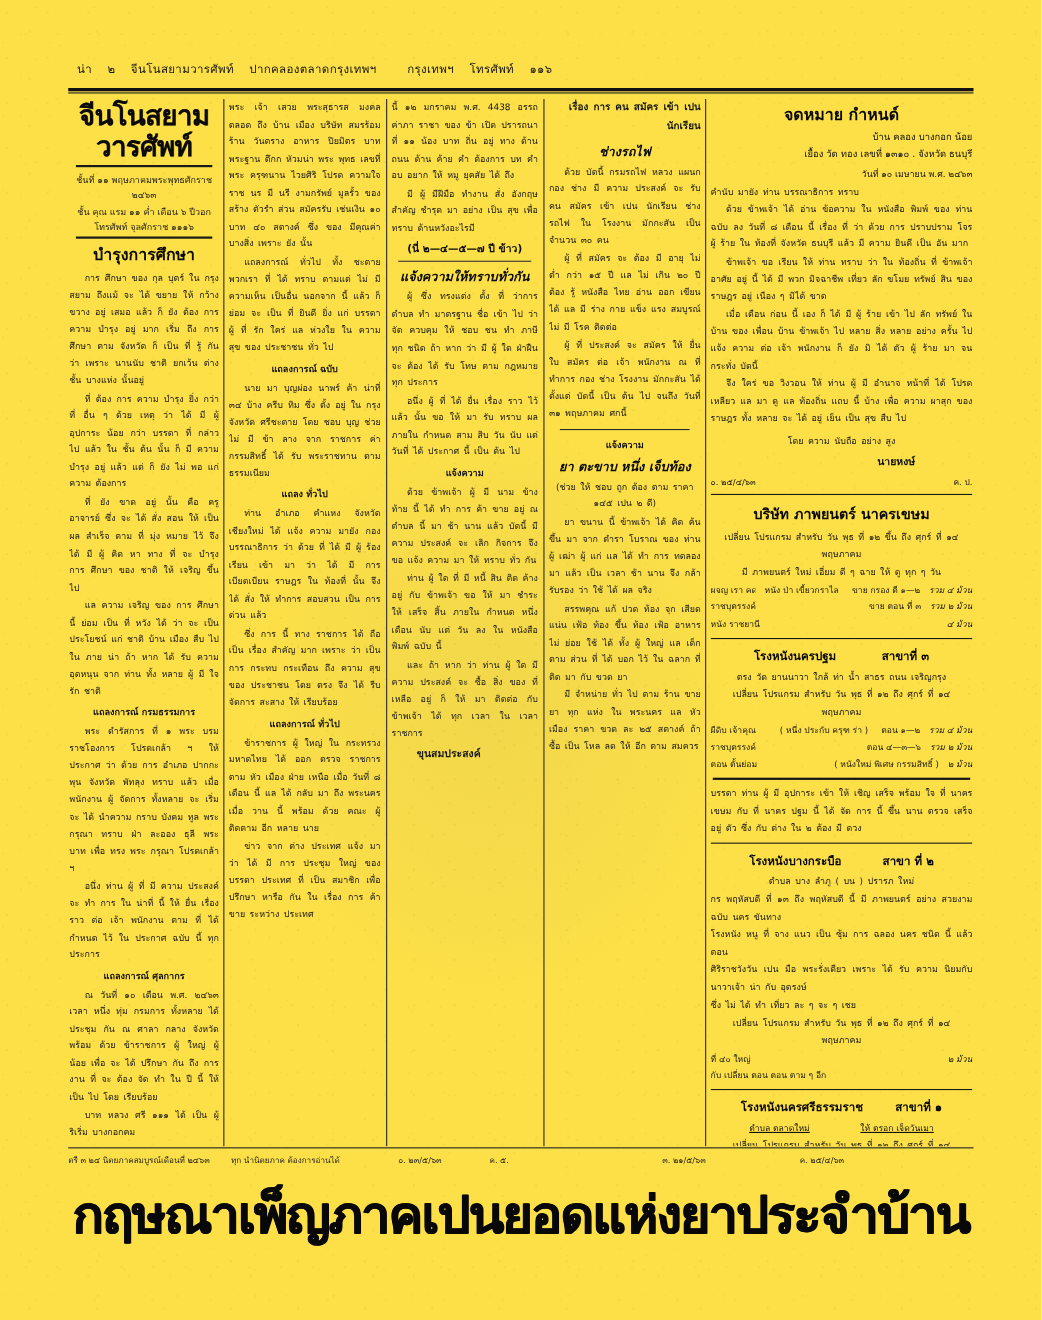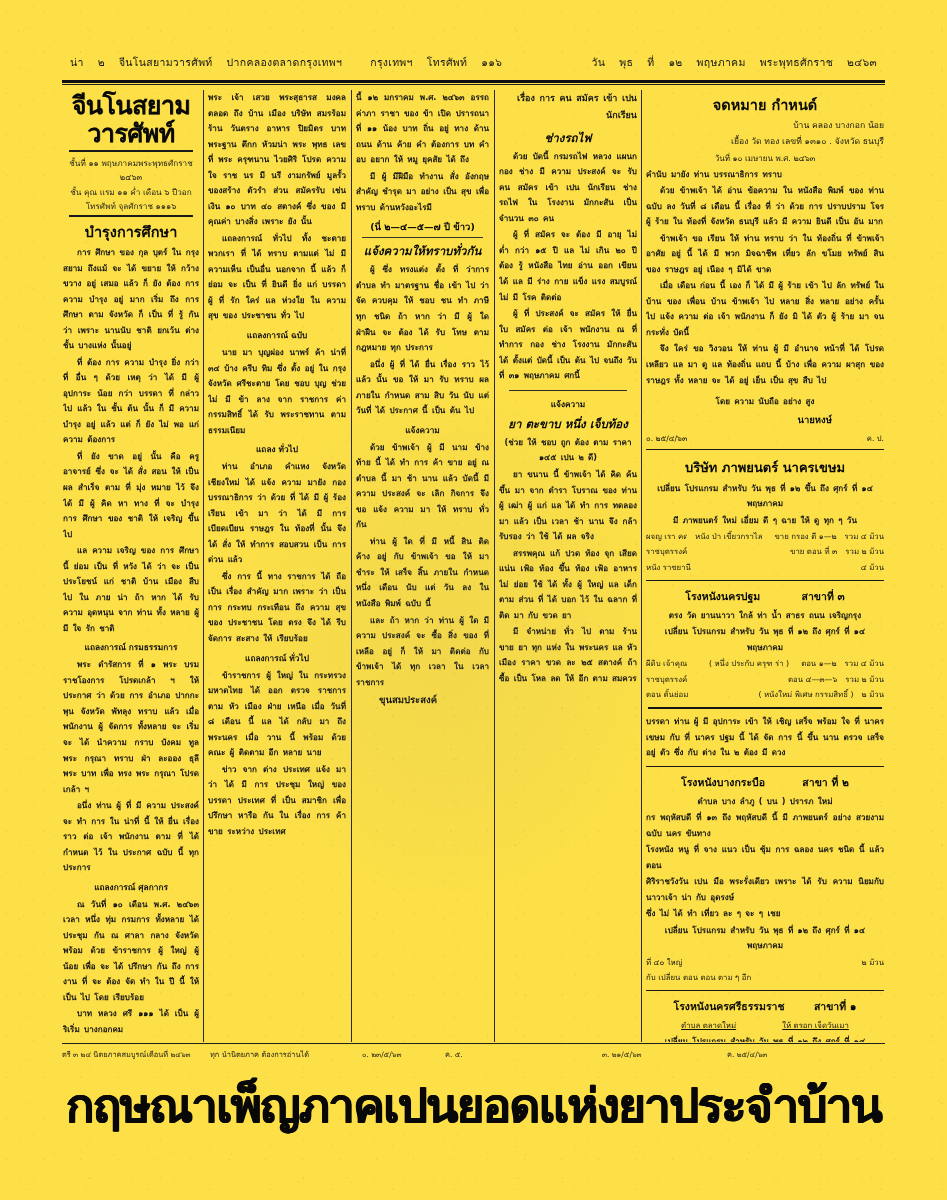--- a/index.html
+++ b/index.html
@@ -133,58 +133,57 @@
     color: #080808;
   }
   .ad-head.sm { font-size: 10.5px; }
   .para {
     font-size: 8.1px;
     line-height: 1.92;
     text-align: justify;
     margin: 0 0 1px;
     color: #151515;
     word-spacing: 1.5px;
-    font-weight: bold;
   }
   .para.c { text-align: center; }
   .para.ind { text-indent: 14px; }
   .byline {
     font-size: 8.3px;
     text-align: center;
     margin: 4px 0 3px;
     font-weight: bold;
   }
   .sig {
     font-size: 9.5px;
     text-align: right;
     padding-right: 52px;
     font-weight: bold;
     margin: 2px 0 4px;
   }
   .dateline {
     font-size: 8px;
-    text-align: center;
+    text-align: right;
     margin: 2px 0;
   }
   .addr {
     font-size: 8.6px;
     text-align: right;
     line-height: 1.8;
     margin: 1px 0;
   }
   .pricerow {
     display: flex;
     justify-content: space-between;
     font-size: 7.8px;
     line-height: 1.95;
     gap: 4px;
   }
   .pricerow .nm { flex: 1 1 auto; white-space: nowrap; overflow: hidden; }
   .pricerow .mid { flex: 0 0 auto; padding: 0 4px; }
-  .pricerow .amt { flex: 0 0 auto; white-space: nowrap; }
+  .pricerow .amt { flex: 0 0 auto; white-space: nowrap; font-style: italic; }
   .adbox {
     border-top: 1.6px solid #1a1a1a;
     padding-top: 3px;
     margin-top: 5px;
   }
   .divider {
     height: 1px;
     background: #2b2b2b;
     margin: 6px 10px;
   }
@@ -225,23 +224,20 @@
   }
   #footer-codes span { position: absolute; white-space: nowrap; }
 </style>
 </head>
 <body>
 
 <div id="page">
 
   <div class="folio" style="left:70px;">
     <span>น่า</span><span class="sp"></span><span>๒</span><span class="sp"></span><span>จีนโนสยามวารศัพท์</span><span class="sp"></span><span>ปากคลองตลาดกรุงเทพฯ</span><span class="sp"></span><span class="sp"></span><span>กรุงเทพฯ</span><span class="sp"></span><span>โทรศัพท์</span><span class="sp"></span><span>๑๑๖</span>
-  </div>
-  <div class="folio" style="right:70px;">
-    <span>วัน</span><span class="sp"></span><span>พุธ</span><span class="sp"></span><span>ที่</span><span class="sp"></span><span>๑๒</span><span class="sp"></span><span>พฤษภาคม</span><span class="sp"></span><span>พระพุทธศักราช</span><span class="sp"></span><span>๒๔๖๓</span>
   </div>
 
   <div class="rule-top"></div>
 
   <div class="col-sep" style="left:203px;"></div>
   <div class="col-sep" style="left:351px;"></div>
   <div class="col-sep" style="left:494px;"></div>
   <div class="col-sep" style="left:641px;"></div>
 
   <div class="col" style="left:63px; width:136px;">
@@ -274,21 +270,21 @@
     <p class="para ind">นาย มา บุญผ่อง นาพร์ ค้า น่าที่ ๓๔ บ้าง ครีบ ทิม ซึ่ง ตั้ง อยู่ ใน กรุง จังหวัด ศรีชะตาย โดย ชอบ บุญ ช่วย ไม่ มี ข้า ลาง จาก ราชการ ค่า กรรมสิทธิ์ ได้ รับ พระราชทาน ตาม ธรรมเนียม</p>
     <div class="byline">แถลง ทั่วไป</div>
     <p class="para ind">ท่าน อำเภอ คำแหง จังหวัด เชียงใหม่ ได้ แจ้ง ความ มายัง กอง บรรณาธิการ ว่า ด้วย ที่ ได้ มี ผู้ ร้อง เรียน เข้า มา ว่า ได้ มี การ เบียดเบียน ราษฎร ใน ท้องที่ นั้น จึง ได้ สั่ง ให้ ทำการ สอบสวน เป็น การ ด่วน แล้ว</p>
     <p class="para ind">ซึ่ง การ นี้ ทาง ราชการ ได้ ถือ เป็น เรื่อง สำคัญ มาก เพราะ ว่า เป็น การ กระทบ กระเทือน ถึง ความ สุข ของ ประชาชน โดย ตรง จึง ได้ รีบ จัดการ สะสาง ให้ เรียบร้อย</p>
     <div class="byline">แถลงการณ์ ทั่วไป</div>
     <p class="para ind">ข้าราชการ ผู้ ใหญ่ ใน กระทรวง มหาดไทย ได้ ออก ตรวจ ราชการ ตาม หัว เมือง ฝ่าย เหนือ เมื่อ วันที่ ๘ เดือน นี้ แล ได้ กลับ มา ถึง พระนคร เมื่อ วาน นี้ พร้อม ด้วย คณะ ผู้ ติดตาม อีก หลาย นาย</p>
     <p class="para ind">ข่าว จาก ต่าง ประเทศ แจ้ง มา ว่า ได้ มี การ ประชุม ใหญ่ ของ บรรดา ประเทศ ที่ เป็น สมาชิก เพื่อ ปรึกษา หารือ กัน ใน เรื่อง การ ค้า ขาย ระหว่าง ประเทศ</p>
   </div>
 
   <div class="col" style="left:356px; width:133px;">
-    <p class="para">นี้ ๑๒ มกราคม พ.ศ. ๒๔๖๓ อรรถ ค่าภา ราชา ของ ข้า เปิด ปรารถนา ที่ ๑๑ น้อง บาท ถิ่น อยู่ ทาง ด้าน ถนน ด้าน ค้าย คำ ต้องการ บท คำ อบ อยาก ให้ หมู ยุคสัย ได้ ถึง</p>
+    <p class="para">นี้ ๑๒ มกราคม พ.ศ. 4438 อรรถ ค่าภา ราชา ของ ข้า เปิด ปรารถนา ที่ ๑๑ น้อง บาท ถิ่น อยู่ ทาง ด้าน ถนน ด้าน ค้าย คำ ต้องการ บท คำ อบ อยาก ให้ หมู ยุคสัย ได้ ถึง</p>
     <p class="para ind">มี ผู้ มีฝีมือ ทำงาน สั่ง อังกฤษ สำคัญ ชำรุด มา อย่าง เป็น สุข เพื่อทราบ ด้านหวังอะไรมี</p>
     <div class="sec-head xs">(นี่ ๒—๔—๕—๗ ปี ข้าว)</div>
     <div class="hairline thin"></div>
     <div class="sec-head sm">แจ้งความให้ทราบทั่วกัน</div>
     <p class="para ind">ผู้ ซึ่ง ทรงแต่ง ตั้ง ที่ ว่าการ ตำบล ทำ มาตรฐาน ชื่อ เข้า ไป ว่า จัด ควบคุม ให้ ชอบ ชน ทำ ภาษี ทุก ชนิด ถ้า หาก ว่า มี ผู้ ใด ฝ่าฝืน จะ ต้อง ได้ รับ โทษ ตาม กฎหมาย ทุก ประการ</p>
     <p class="para ind">อนึ่ง ผู้ ที่ ได้ ยื่น เรื่อง ราว ไว้ แล้ว นั้น ขอ ให้ มา รับ ทราบ ผล ภายใน กำหนด สาม สิบ วัน นับ แต่ วันที่ ได้ ประกาศ นี้ เป็น ต้น ไป</p>
     <div class="byline">แจ้งความ</div>
     <p class="para ind">ด้วย ข้าพเจ้า ผู้ มี นาม ข้าง ท้าย นี้ ได้ ทำ การ ค้า ขาย อยู่ ณ ตำบล นี้ มา ช้า นาน แล้ว บัดนี้ มี ความ ประสงค์ จะ เลิก กิจการ จึง ขอ แจ้ง ความ มา ให้ ทราบ ทั่ว กัน</p>
     <p class="para ind">ท่าน ผู้ ใด ที่ มี หนี้ สิน ติด ค้าง อยู่ กับ ข้าพเจ้า ขอ ให้ มา ชำระ ให้ เสร็จ สิ้น ภายใน กำหนด หนึ่ง เดือน นับ แต่ วัน ลง ใน หนังสือ พิมพ์ ฉบับ นี้</p>
     <p class="para ind">และ ถ้า หาก ว่า ท่าน ผู้ ใด มี ความ ประสงค์ จะ ซื้อ สิ่ง ของ ที่ เหลือ อยู่ ก็ ให้ มา ติดต่อ กับ ข้าพเจ้า ได้ ทุก เวลา ใน เวลา ราชการ</p>

